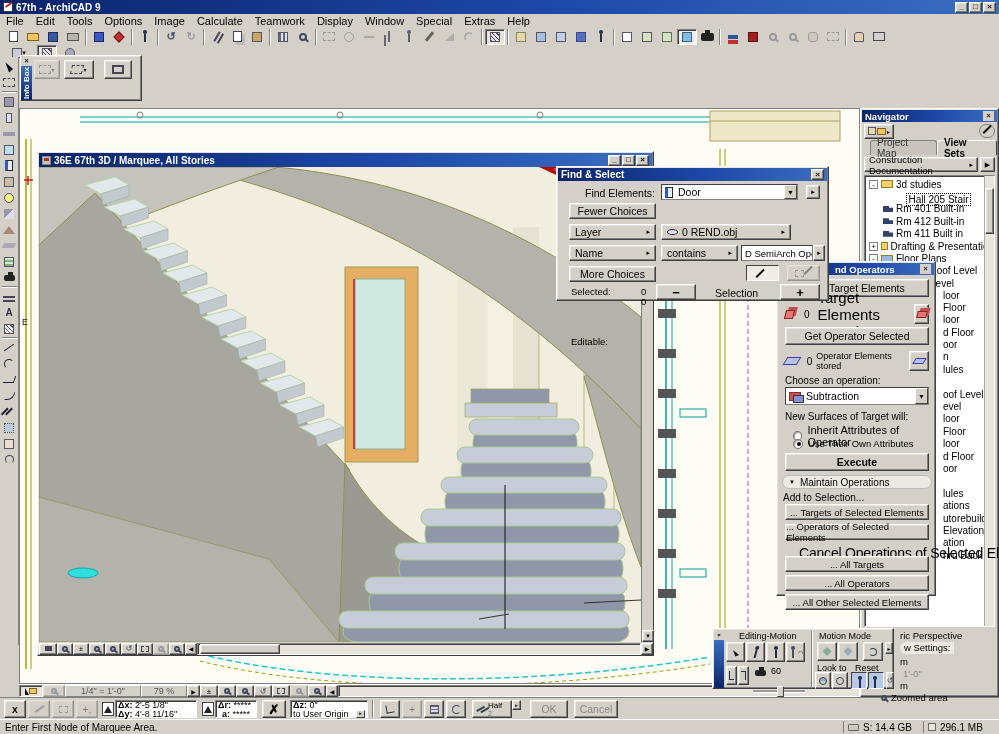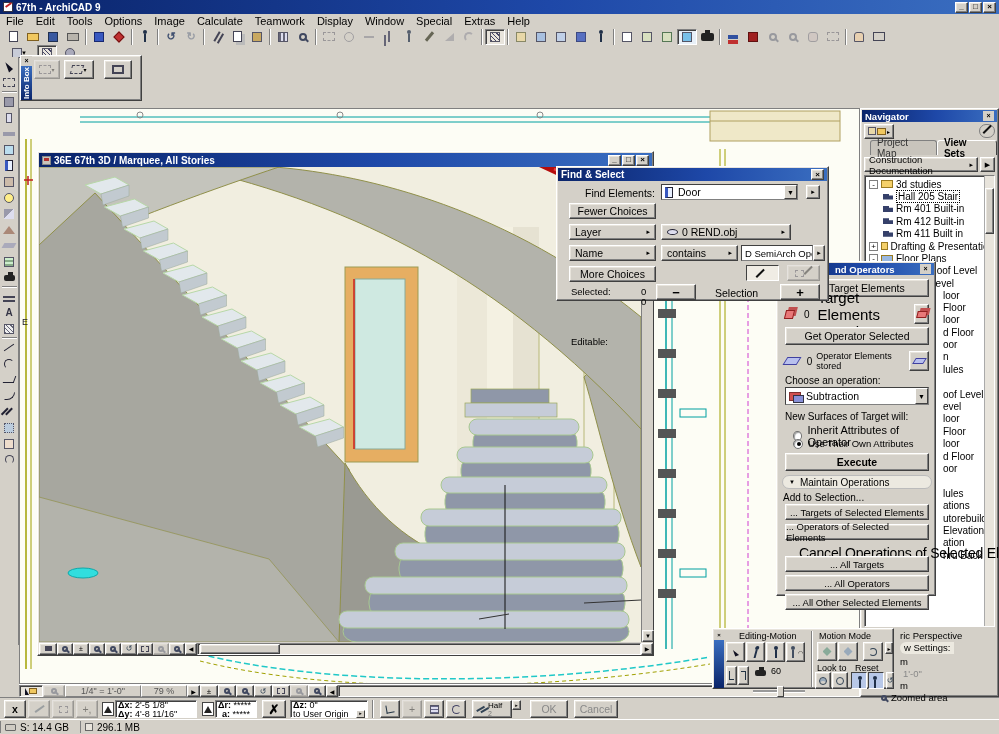--- a/index.html
+++ b/index.html
@@ -509,21 +509,21 @@
         </span>
       <span class="raised btn" style="width:15px;height:15px;font-size:7px;">▶</span>
     </div>
 
     <div class="sunken" style="position:absolute;left:3px;top:66px;width:131px;height:452px;background:#fff;overflow:hidden;padding:2px 0 0 4px;">
       <div class="trow">
           <span class="texp">-</span>
           <span class="ic tfolder"></span>
           <span>3d studies</span>
         </div>
-      <div class="trow" style="padding-left:14px;">
+      <div class="trow" style="padding-left:14px;flex-direction:column;">
           <span class="ic tcam"></span>
           <span style="border:1px dotted #000;background:#fff;padding:0 1px;">Hall 205 Stair</span>
         </div>
       <div class="trow" style="padding-left:14px;">
           <span class="ic tcam"></span>
           <span>Rm 401 Built-in</span>
         </div>
       <div class="trow" style="padding-left:14px;">
           <span class="ic tcam"></span>
           <span>Rm 412 Built-in</span>
@@ -839,20 +839,21 @@
     <span class="raised btn abs" style="left:512px;top:2px;width:9px;height:10px;font-size:5px;">▸</span>
     <span class="raised btn abs" style="left:530px;top:2px;width:38px;height:18px;color:#888;">
         <span>OK</span>
       </span>
     <span class="raised btn abs" style="left:574px;top:2px;width:44px;height:18px;color:#888;">
         <span>Cancel</span>
       </span>
   </div>
 
   <div class="abs" style="left:0;top:719px;width:999px;height:15px;background:#d4d0c8;border-top:1px solid #fff;display:flex;align-items:center;font-size:10px;">
+    <span style="padding-left:5px;flex:1;">Enter First Node of Marquee Area.</span>
     <span style="display:flex;align-items:center;gap:4px;width:80px;border-left:1px solid #808080;padding-left:4px;height:12px;">
       <span class="ic" style="width:11px;height:7px;background:#cfcbc3;border:1px solid #666;border-radius:1px;"></span>
       <span>S: 14.4 GB</span>
     </span>
     <span style="display:flex;align-items:center;gap:4px;width:76px;border-left:1px solid #808080;padding-left:4px;height:12px;">
       <span class="ic" style="width:8px;height:8px;background:#e8e4dc;border:1px solid #666;"></span>
       <span>296.1 MB</span>
     </span>
   </div>
 

